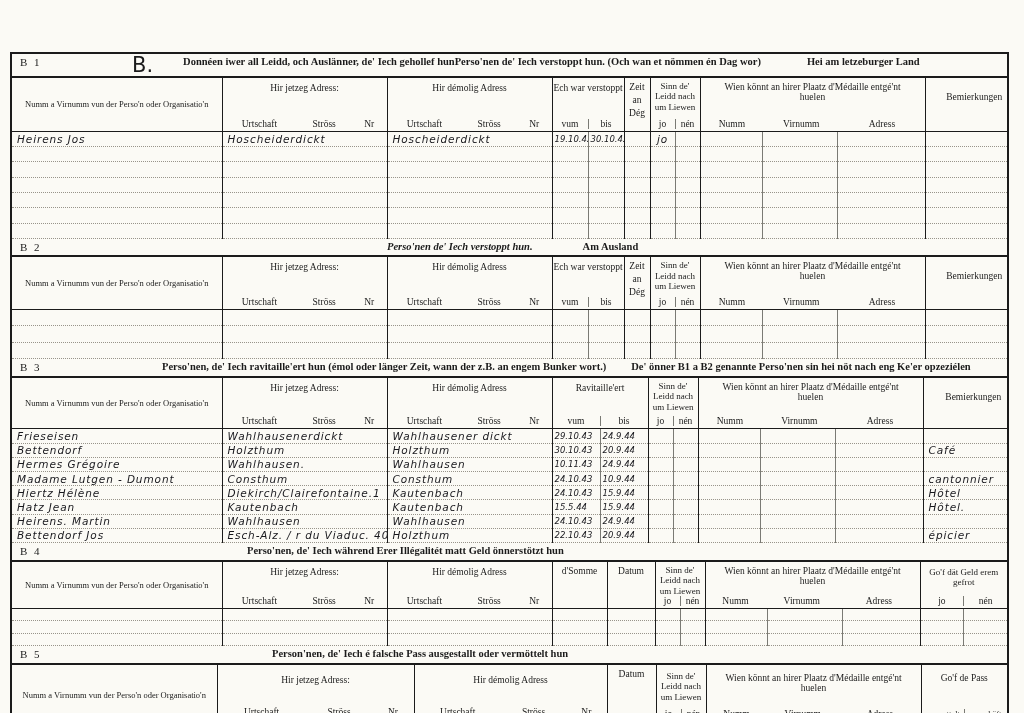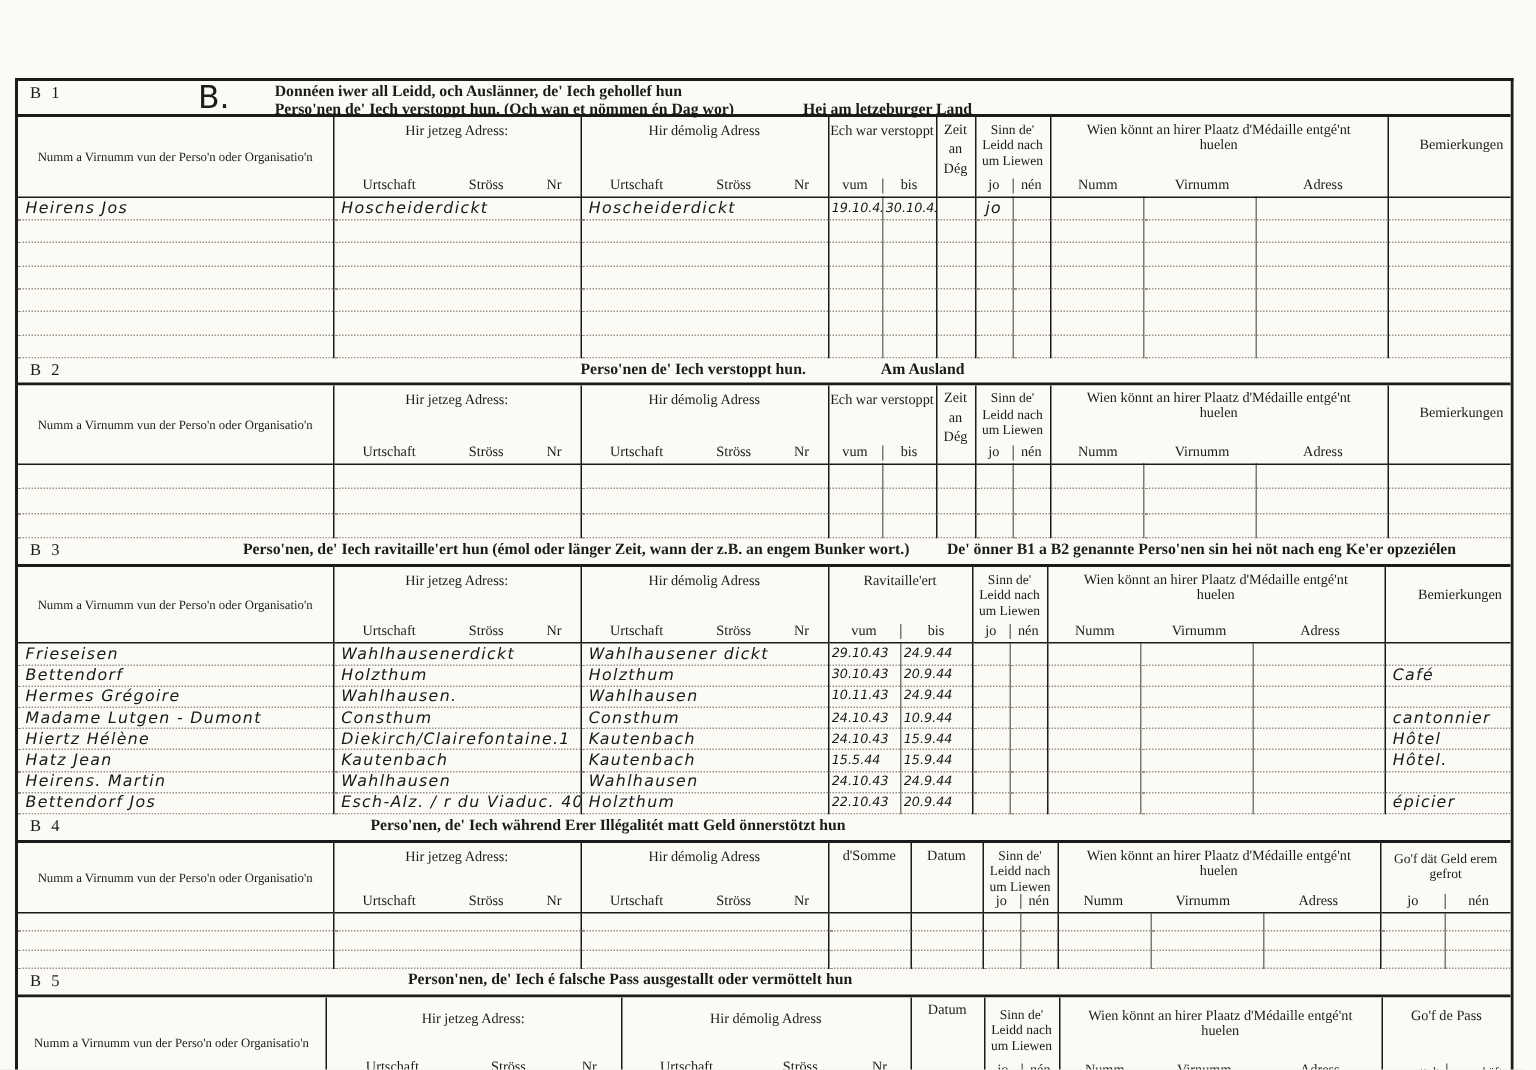--- a/index.html
+++ b/index.html
@@ -6,21 +6,21 @@
   body { margin:0; background:#d8d6d0; }
   .page { position:relative; width:1024px; height:713px; background:#fbfaf5; overflow:hidden;
           font-family:"Liberation Serif", serif; color:#1b1b1b; }
   .form { position:absolute; left:10px; top:8px; width:999px; border:2px solid #1b1b1b; border-bottom:none;margin-top:44px; }
 
   
   .band { display:flex; align-items:flex-start; border-bottom:2px solid #1b1b1b;
           font-size:10.5px; font-weight:bold; line-height:1.12; padding:2px 6px 1px 8px; background:#fbfaf5; }
   .band .sec { font-weight:normal; width:112px; flex:none; letter-spacing:2px; font-size:11px; }
   .bigB { font-family:"DejaVu Sans", sans-serif; font-weight:normal; font-size:21px; line-height:19px; margin-right:16px; }
-  .tcol { display:flex; flex-direction:column; }
+  .tcol { display:flex; flex-direction:row; }
   .trow { display:flex;align-items:flex-end; }
 
   
   table { border-collapse:collapse; table-layout:fixed; width:995px; background:#fbfaf5; }
   th { font-weight:normal; font-size:9.5px; padding:0; vertical-align:top; border-bottom:1.5px solid #1b1b1b; }
   td { padding:0; border-bottom:1px dotted #98948a; overflow:hidden; font-size:10px; }
   .mj { border-right:1.5px solid #1b1b1b; }
   .sb { border-right:1px solid #7a7a74; }
 
   .thbox { display:flex; flex-direction:column; justify-content:space-between; height:100%; }
@@ -235,21 +235,21 @@
         <td class="sb"></td>
             <td class="sb"></td>
             <td class="mj"></td>
             <td></td>
       </tr>
         </tbody>
   </table>
 
   <div class="band" style="height:18px;">
     <span class="sec">B 2</span>
-    <span style="margin-left:255px;">Perso'nen de' Iech verstoppt hun.</span>
+    <span style="margin-left:255px;font-style:italic;">Perso'nen de' Iech verstoppt hun.</span>
     <span style="margin-left:50px;">Am Ausland</span>
   </div>
 
   <table>
     <colgroup>
           <col style="width:210px">
           <col style="width:165px">
           <col style="width:165px">
           <col style="width:36px">
           <col style="width:36px">

